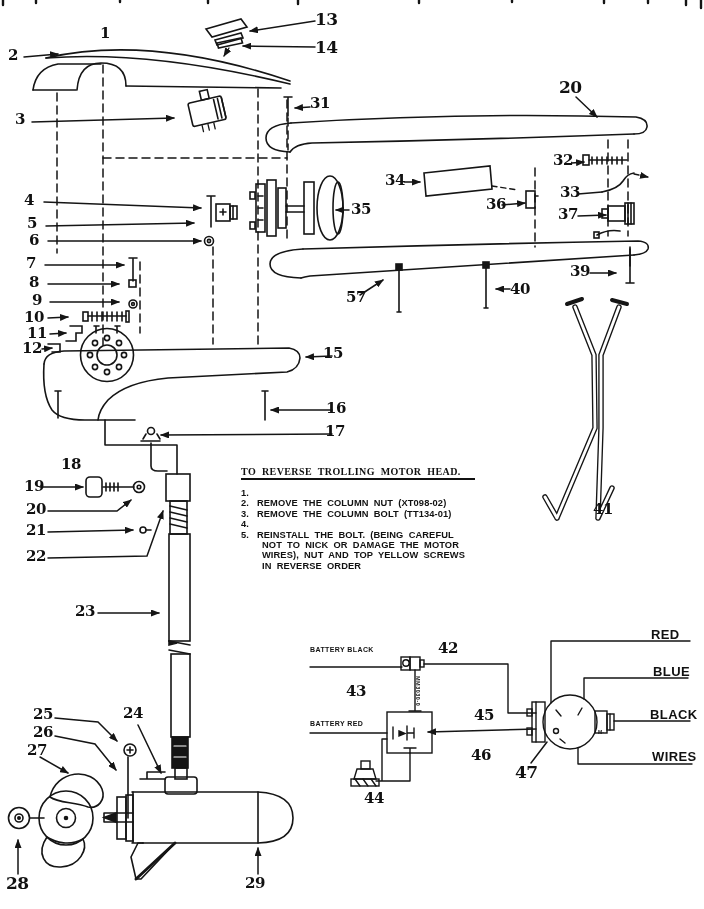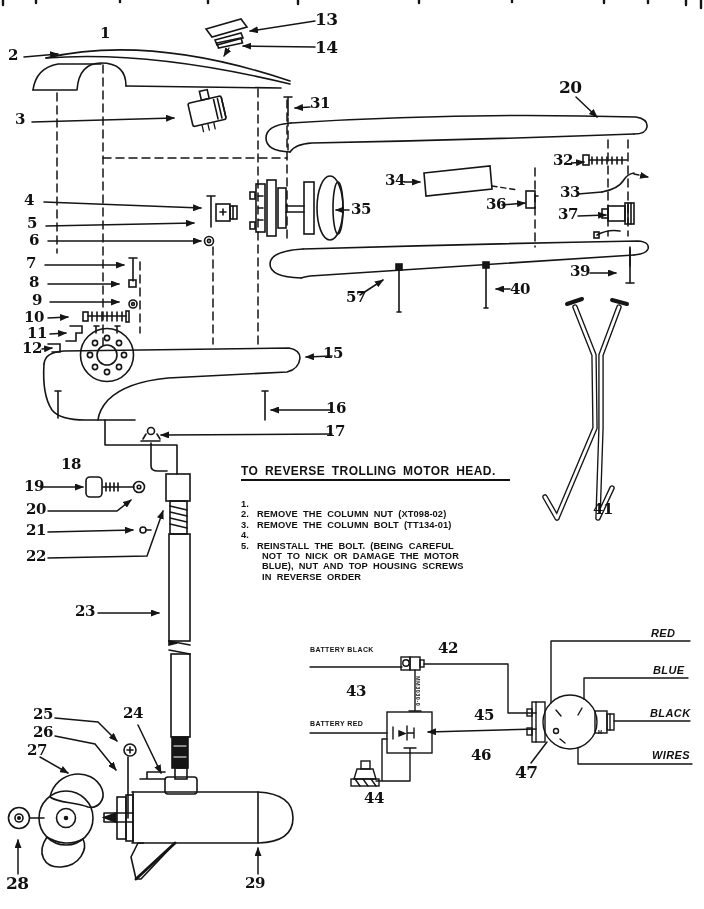--- a/index.html
+++ b/index.html
@@ -2,27 +2,27 @@
 <html><head>
 <meta charset="utf-8">
 <style>
   html,body{margin:0;padding:0;background:#fff;}
   .canvas{position:relative;width:704px;height:909px;background:#fff;overflow:hidden;
           font-family:"Liberation Sans",sans-serif;color:#151515;}
   svg.art{position:absolute;left:0;top:0;}
   .co{position:absolute;font:700 15px "DejaVu Serif",serif;color:#111;letter-spacing:-0.5px;line-height:1;}
   .co.big{font-size:17px;}
   .wl{position:absolute;font:700 7px "Liberation Sans",sans-serif;color:#111;letter-spacing:0.4px;line-height:1;}
-  .wl.right{font-size:11px;font-style:italic;}
+  .wl.right{font-size:13px;}
   .tiny{position:absolute;font:700 5px "Liberation Sans",sans-serif;color:#111;line-height:1;}
   .vert{position:absolute;left:414px;top:676px;font:700 5.5px "Liberation Sans",sans-serif;color:#111;
         writing-mode:vertical-rl;letter-spacing:0.5px;line-height:1;}
   .instr{position:absolute;left:241px;top:461px;width:332px;color:#111;font-weight:700;}
-  .instr .t{display:inline-block;font-size:12px;letter-spacing:0.4px;word-spacing:3px;
-            border-bottom:2px solid #111;padding:0 14px 1px 0;margin-bottom:18px;}
+  .instr .t{display:inline-block;font-size:10px;letter-spacing:0.4px;word-spacing:3px;
+            border-bottom:2px solid #111;padding:0 14px 1px 0;margin-bottom:8px;font-family:Liberation Serif, serif;}
   .step{display:flex;font-size:9.3px;line-height:10.4px;letter-spacing:0.1px;word-spacing:2.5px;}
   .step .n{width:16px;flex:none;}
   .step .ls div + div{padding-left:5px;}
 </style>
 </head>
 <body>
 
 <div class="canvas">
 
 <svg class="art" width="704" height="909" viewBox="0 0 704 909">
@@ -388,19 +388,19 @@
         </span>
   </div>
   <div class="step">
     <span class="n">4.</span>
   </div>
   <div class="step">
     <span class="n">5.</span>
     <span class="ls">
       <div>REINSTALL THE BOLT. (BEING CAREFUL</div>
       <div>NOT TO NICK OR DAMAGE THE MOTOR</div>
-      <div>BLUE), NUT AND TOP HOUSING SCREWS</div>
+      <div>WIRES), NUT AND TOP YELLOW SCREWS</div>
       <div>IN REVERSE ORDER</div>
     </span>
   </div>
 </div>
 
 </div>
 
 </body></html>

